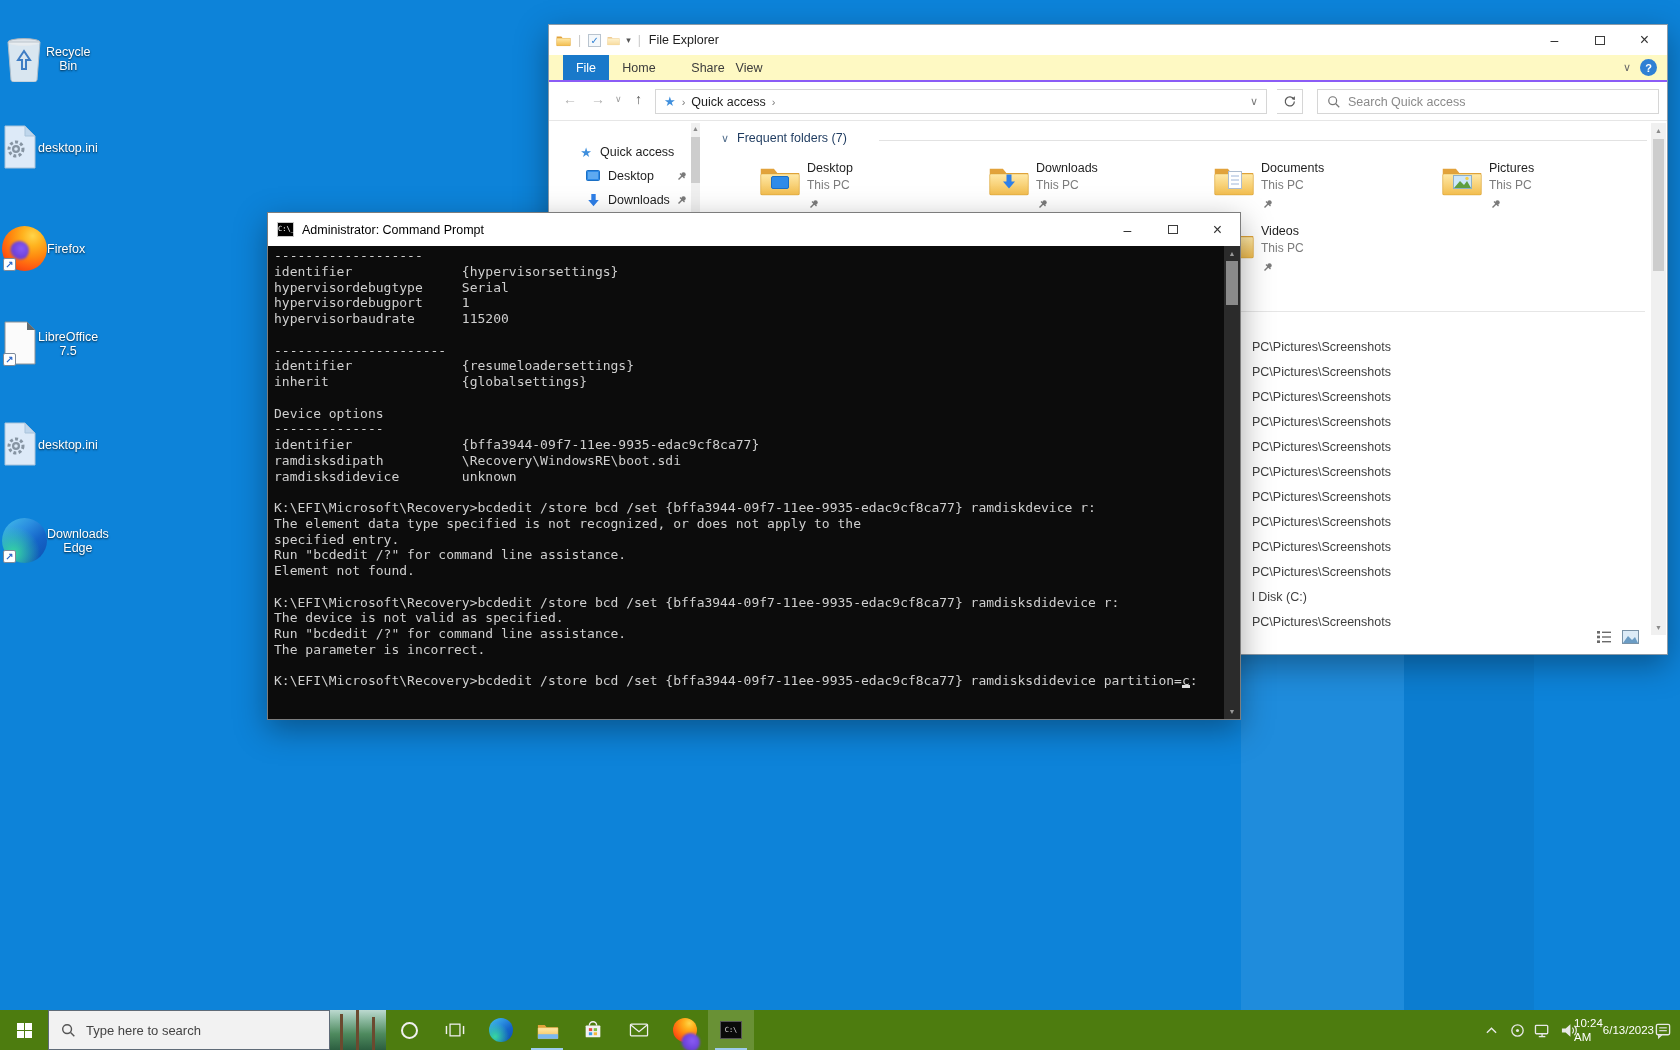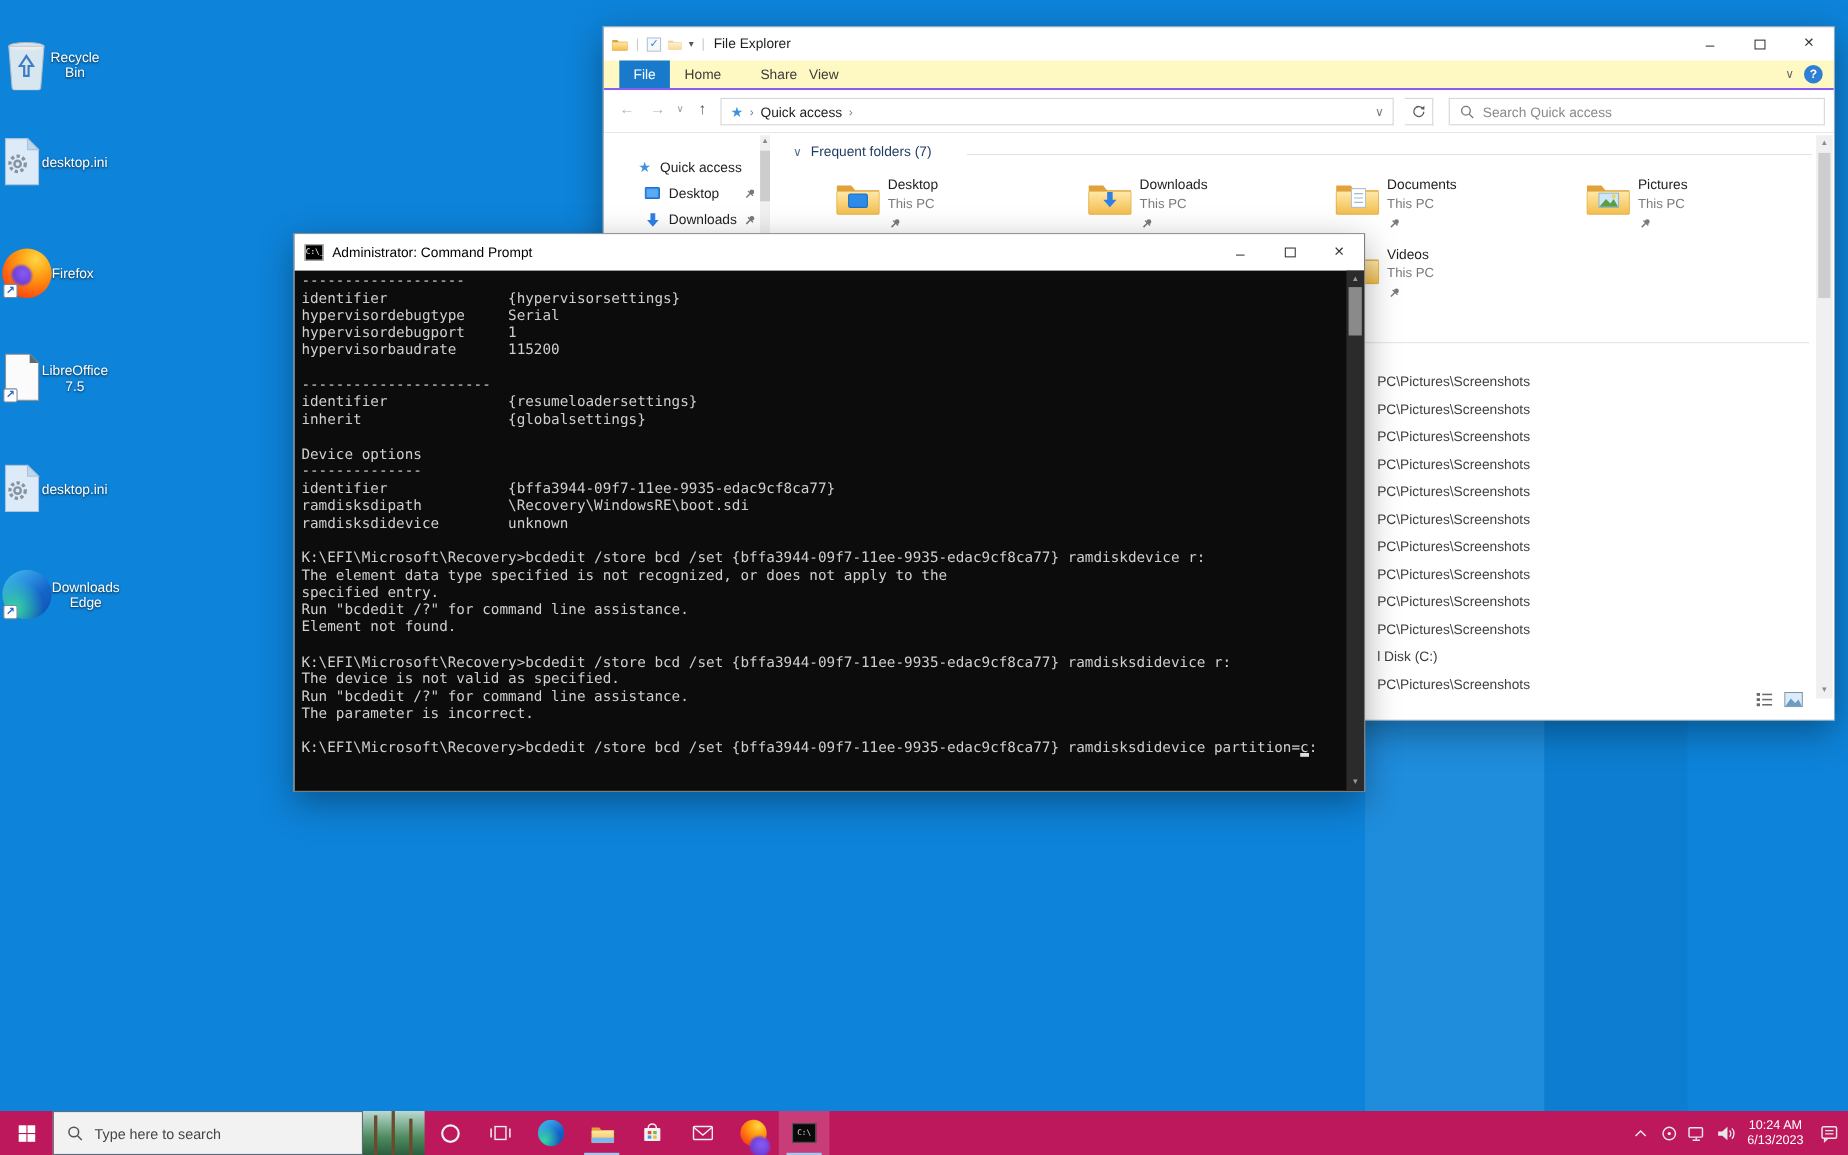--- a/index.html
+++ b/index.html
@@ -78,36 +78,36 @@
   .cmd-title .ttl { margin-left:8px; font-size:12.5px; color:#000; }
   .cmd-caption { position:absolute; right:0; top:0; height:100%; display:flex; }
   .cmd-content { position:absolute; left:0; top:33px; right:0; bottom:0; background:#0c0c0c; padding:2px 0 0 6px; overflow:hidden; }
   .cmd-line { height:15.76px; line-height:15.76px; font-family:"DejaVu Sans Mono",monospace; font-size:13px; color:#cfcfcf; white-space:pre; }
   .cursor-ch { background:linear-gradient(#0c0c0c 78%, #dedede 78%); }
   .cmd-scroll { position:absolute; right:0; top:33px; bottom:0; width:16px; background:#2b2b2b; }
   .cmd-scroll .arr { color:#9a9a9a; font-size:7px; width:100%; text-align:center; position:absolute; }
   .cmd-thumb { position:absolute; left:2px; right:2px; top:15px; height:44px; background:#8a8a8a; }
 
   
-  #taskbar { position:absolute; left:0; bottom:0; width:1680px; height:40px; background:#be185d; display:flex; align-items:stretch; z-index:50; }
+  #taskbar { position:absolute; left:0; bottom:0; width:1680px; height:40px; background:#4d7c0f; display:flex; align-items:stretch; z-index:50; }
   .tb-cell { height:40px; display:flex; align-items:center; justify-content:center; position:relative; }
   .start-btn { width:48px; }
   .win-logo { width:15px; height:15px; display:grid; grid-template-columns:7px 7px; grid-template-rows:7px 7px; gap:1px; }
   .win-logo span { background:#fff; }
   .tb-search { width:282px; background:#f2f2f2; border:1px solid #5f6b78; display:flex; align-items:center; gap:10px; padding-left:12px; font-size:13px; color:#444; }
   .tb-widget { width:56px; background:linear-gradient(180deg,#bcd9d0 0%, #8cb9a0 25%, #4e8a5e 60%, #2c5e40 100%); position:relative; overflow:hidden; }
   .trunk { position:absolute; top:4px; bottom:0; width:3px; background:#6b4a2f; }
   .tb-app { width:46px; }
   .tb-app.open::after { content:""; position:absolute; left:7px; right:7px; bottom:0; height:2px; background:#9ecbed; }
   .tb-app.active { background:rgba(255,255,255,.16); }
   .cortana-ring { width:17px; height:17px; border:2px solid #f0f0f0; border-radius:50%; }
   .cmd-tbicon { width:22px; height:18px; background:#0a0a0a; border:1px solid #555; color:#ddd; font-size:7px; font-family:"DejaVu Sans Mono",monospace; line-height:16px; text-align:center; }
   .tray { margin-left:auto; display:flex; align-items:stretch; }
   .tray .tb-cell { width:26px; }
-  .clock { width:64px; display:flex; flex-direction:column; align-items:center; justify-content:center; color:#fff; font-size:11.5px; line-height:14px; }
+  .clock { width:64px; display:flex; flex-direction:row; align-items:center; justify-content:center; color:#fff; font-size:11.5px; line-height:14px; }
   .mini-folder { position:relative; width:20px; height:16px; }
 </style>
 </head>
 <body>
 
 <div id="screen">
 
   <svg width="0" height="0" style="position:absolute">
     <defs>
       <linearGradient id="fg" x1="0" y1="0" x2="0" y2="1">

